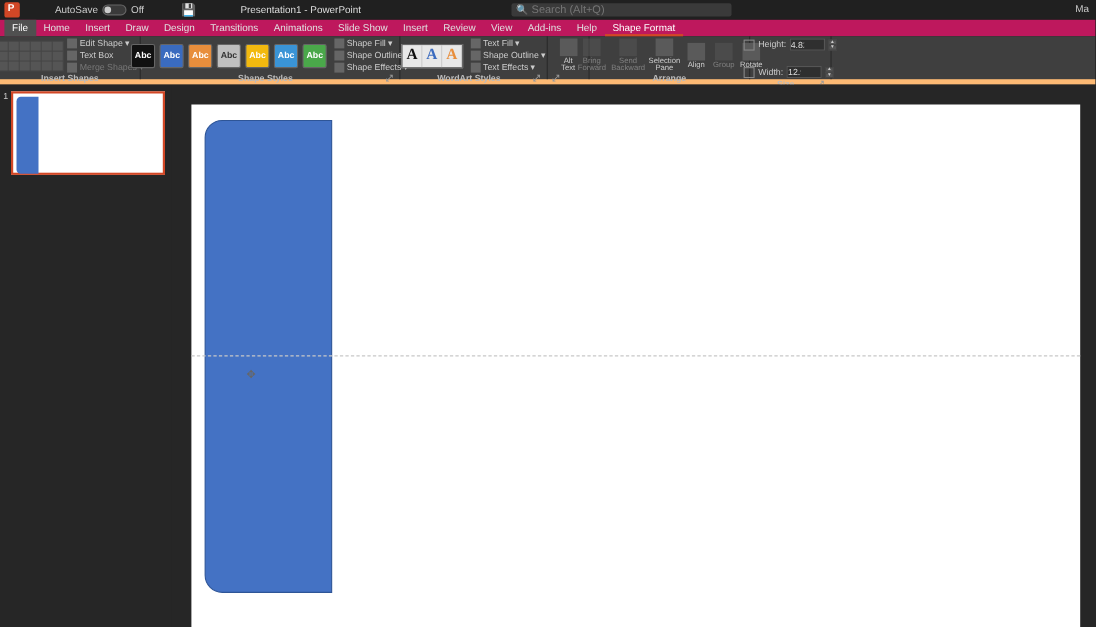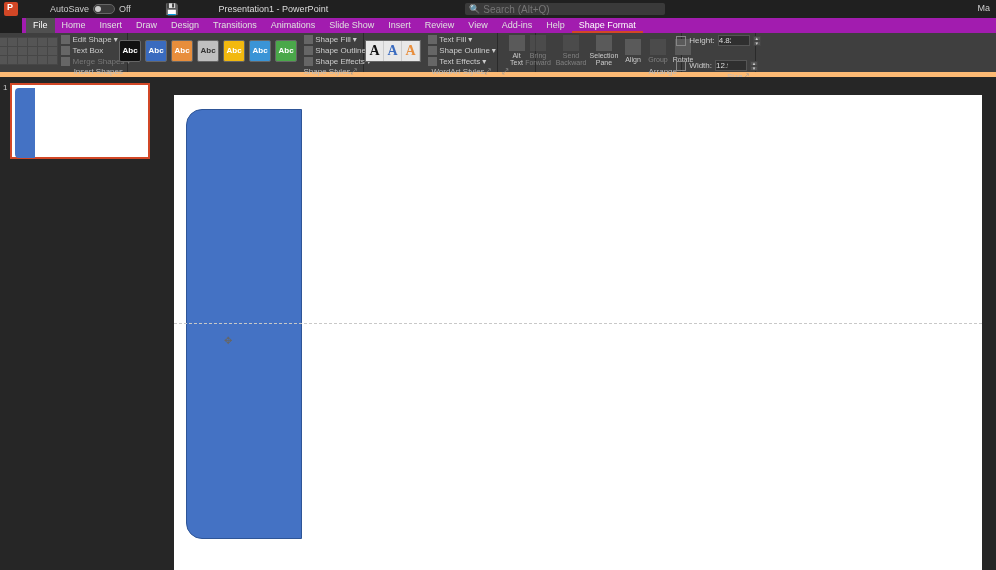--- a/index.html
+++ b/index.html
@@ -13,30 +13,30 @@
   .autosave .toggle{ width:22px; height:10px; border:1px solid #666; border-radius:5px; background:#3a3a3a; position:relative;}
   .autosave .toggle:after{ content:""; position:absolute; left:1px; top:1px; width:6px; height:6px; background:#ccc; border-radius:50%; }
   .win-icon { margin:0 6px; color:#ccc; font-size:11px; }
   .doc-title{ font-size:9px; color:#ddd; margin-left:6px; }
   .search-wrap{ position:absolute; left:465px; top:3px; width:200px; height:12px; background:#3a3a3a; border-radius:2px; display:flex; align-items:center; padding:0 4px;}
   .search-wrap span.mag{ color:#aaa; font-size:9px; margin-right:3px;}
   .search-wrap input{ background:transparent; border:none; outline:none; color:#ccc; font-size:10px; width:180px;}
   .user{ position:absolute; right:6px; top:3px; font-size:9px; color:#ccc; }
 
   
-  .tabrow{ height:15px; background:#a21caf; display:flex; align-items:center; padding-left:4px;margin-left:22px;}
+  .tabrow{ height:15px; background:#be185d; display:flex; align-items:center; padding-left:4px;}
   .tab{ padding:0 7px; height:15px; line-height:15px; font-size:9px; color:#e0e0e0; }
   .tab.file{ background:#505050; color:#fff; }
   .tab.active{ border-bottom:2px solid #d24726; color:#fff; }
 
   
   .ribbon{ height:44px; background:#3f3f3f; border-bottom:5px solid #fdba74; display:flex; }
   .group{ border-right:1px solid #2a2a2a; padding:2px 4px 0 4px; display:flex; flex-direction:column; justify-content:space-between; align-items:center; position:relative;}
   .group-body{ display:flex; align-items:center; gap:3px; flex:1;}
-  .group-label{ font-size:8px; color:#bbb; height:11px; line-height:11px; text-align:right; width:100%; }
+  .group-label{ font-size:8px; color:#bbb; height:11px; line-height:11px; text-align:center; width:100%;font-weight:bold; }
   .group-label .dlg{ float:right; color:#999; font-size:8px; margin-right:2px;}
   
   
   .shape-gallery{ width:62px; height:28px; background:#464646; display:grid; grid-template-columns:repeat(6,1fr); grid-template-rows:repeat(3,1fr); gap:1px; padding:1px; }
   .shape-gallery div{ background:#555; }
   .mini-col{ display:flex; flex-direction:column; gap:2px; }
   .mini-btn{ font-size:8px; color:#ccc; display:flex; align-items:center; gap:2px; white-space:nowrap; }
   .mini-btn .picon{ width:9px; height:9px; background:#666; display:inline-block; }
   .mini-btn.dis{ color:#777; }
   

